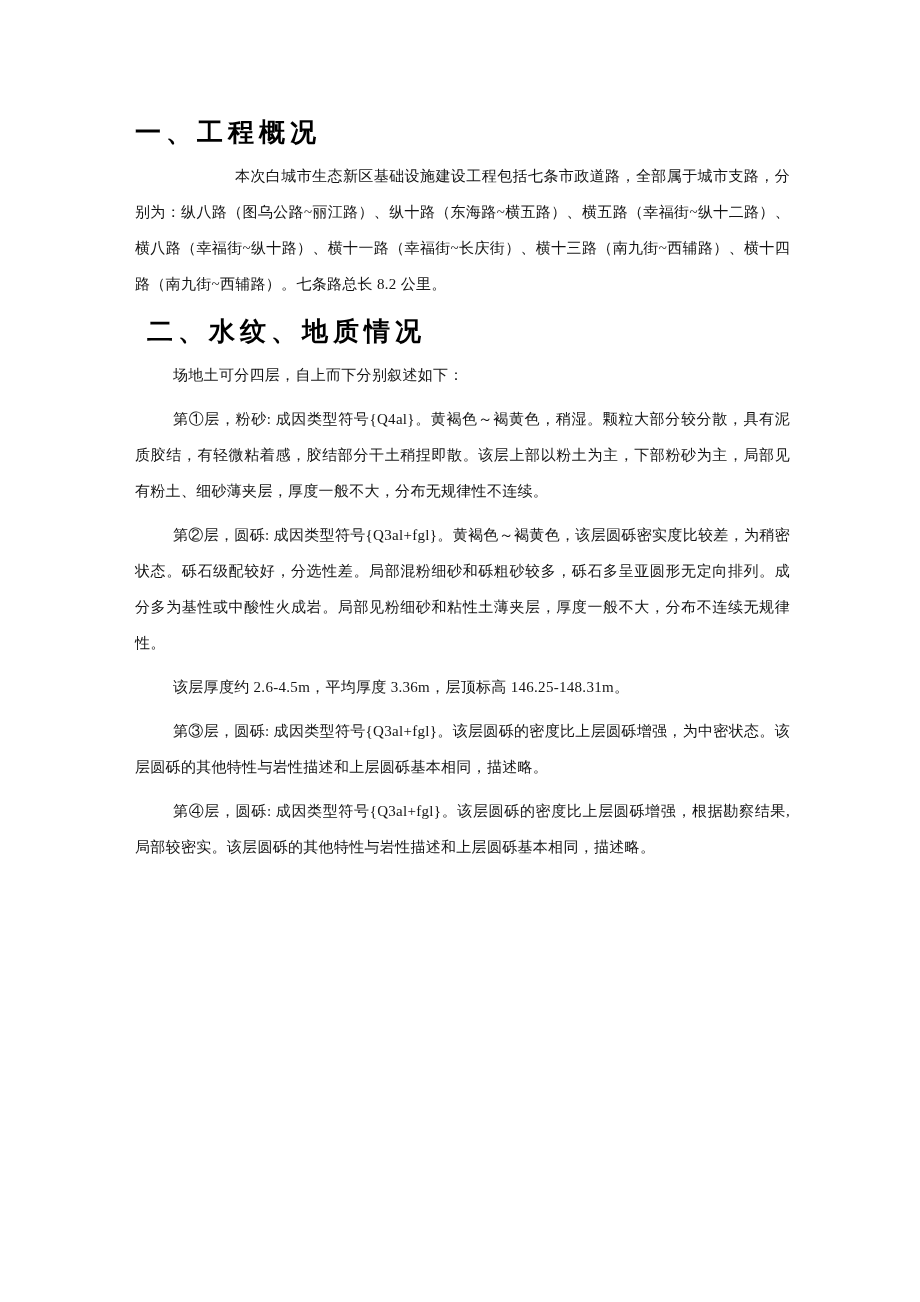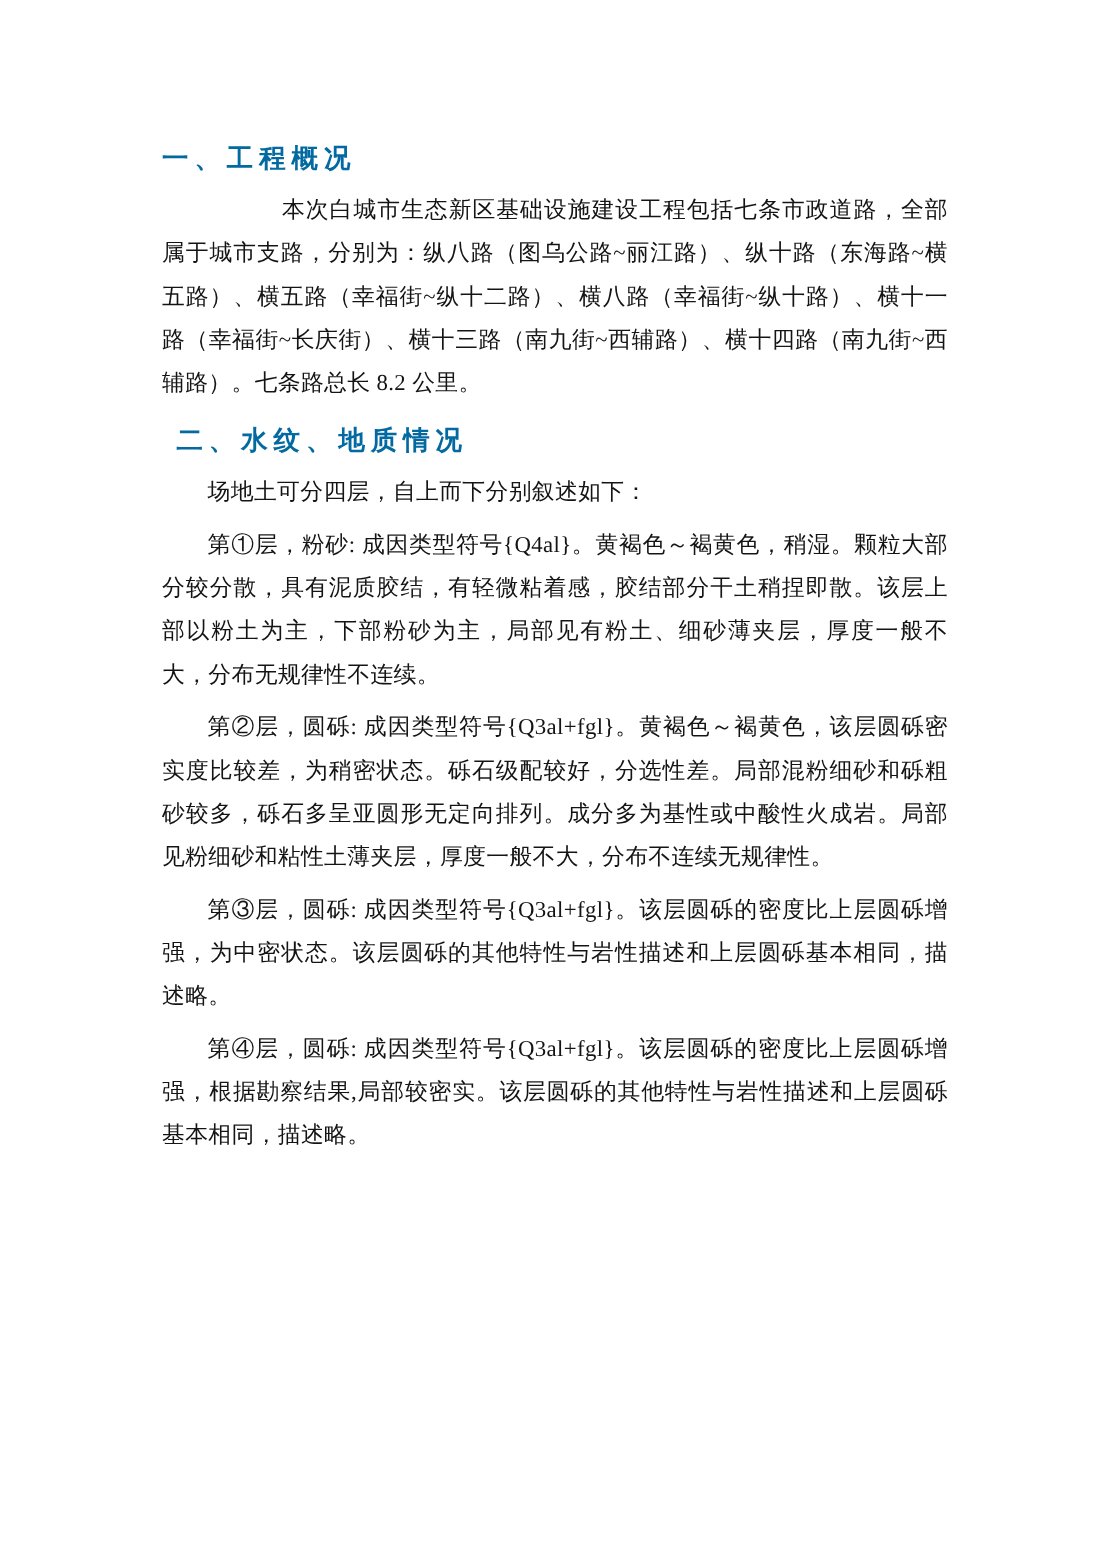--- a/index.html
+++ b/index.html
@@ -17,33 +17,33 @@
     color: #141414;
   }
   .content {
     position: absolute;
     left: 135px;
     top: 116px;
     width: 655px;
   }
   .sec-heading {
     font-family: "Liberation Sans", "DejaVu Sans", sans-serif;
-    font-size: 22px;
+    font-size: 26px;
     font-weight: bold;
     line-height: 32px;
     letter-spacing: 5px;
-    color: #0369a1;
+    color: #000000;
     margin: 0 0 10px 0;
   }
   .sec-heading.second {
     margin-top: 13px;
     margin-left: 12px;
   }
   p.body-para {
-    font-size: 19px;
+    font-size: 15px;
     line-height: 36px;
     letter-spacing: 0.3px;
     margin: 0 0 8px 0;
     text-align: justify;
     word-break: break-all;
   }
   p.indent-2 { text-indent: 38px; }
   p.indent-deep { text-indent: 100px; }
 </style>
 </head>
@@ -59,20 +59,21 @@
     <h1 class="sec-heading second">二、水纹、地质情况</h1>
 
 
     <p class="body-para indent-2">场地土可分四层，自上而下分别叙述如下：</p>
 
     <p class="body-para indent-2">第①层，粉砂: 成因类型符号{Q4al}。黄褐色～褐黄色，稍湿。颗粒大部分较分散，具有泥质胶结，有轻微粘着感，胶结部分干土稍捏即散。该层上部以粉土为主，下部粉砂为主，局部见有粉土、细砂薄夹层，厚度一般不大，分布无规律性不连续。</p>
 
 
     <p class="body-para indent-2">第②层，圆砾: 成因类型符号{Q3al+fgl}。黄褐色～褐黄色，该层圆砾密实度比较差，为稍密状态。砾石级配较好，分选性差。局部混粉细砂和砾粗砂较多，砾石多呈亚圆形无定向排列。成分多为基性或中酸性火成岩。局部见粉细砂和粘性土薄夹层，厚度一般不大，分布不连续无规律性。</p>
 
+    <p class="body-para indent-2">该层厚度约 2.6-4.5m，平均厚度 3.36m，层顶标高 146.25-148.31m。</p>
 
     <p class="body-para indent-2">第③层，圆砾: 成因类型符号{Q3al+fgl}。该层圆砾的密度比上层圆砾增强，为中密状态。该层圆砾的其他特性与岩性描述和上层圆砾基本相同，描述略。</p>
 
 
     <p class="body-para indent-2">第④层，圆砾: 成因类型符号{Q3al+fgl}。该层圆砾的密度比上层圆砾增强，根据勘察结果,局部较密实。该层圆砾的其他特性与岩性描述和上层圆砾基本相同，描述略。</p>
 
   </div>
 </div>
 
 </body></html>

